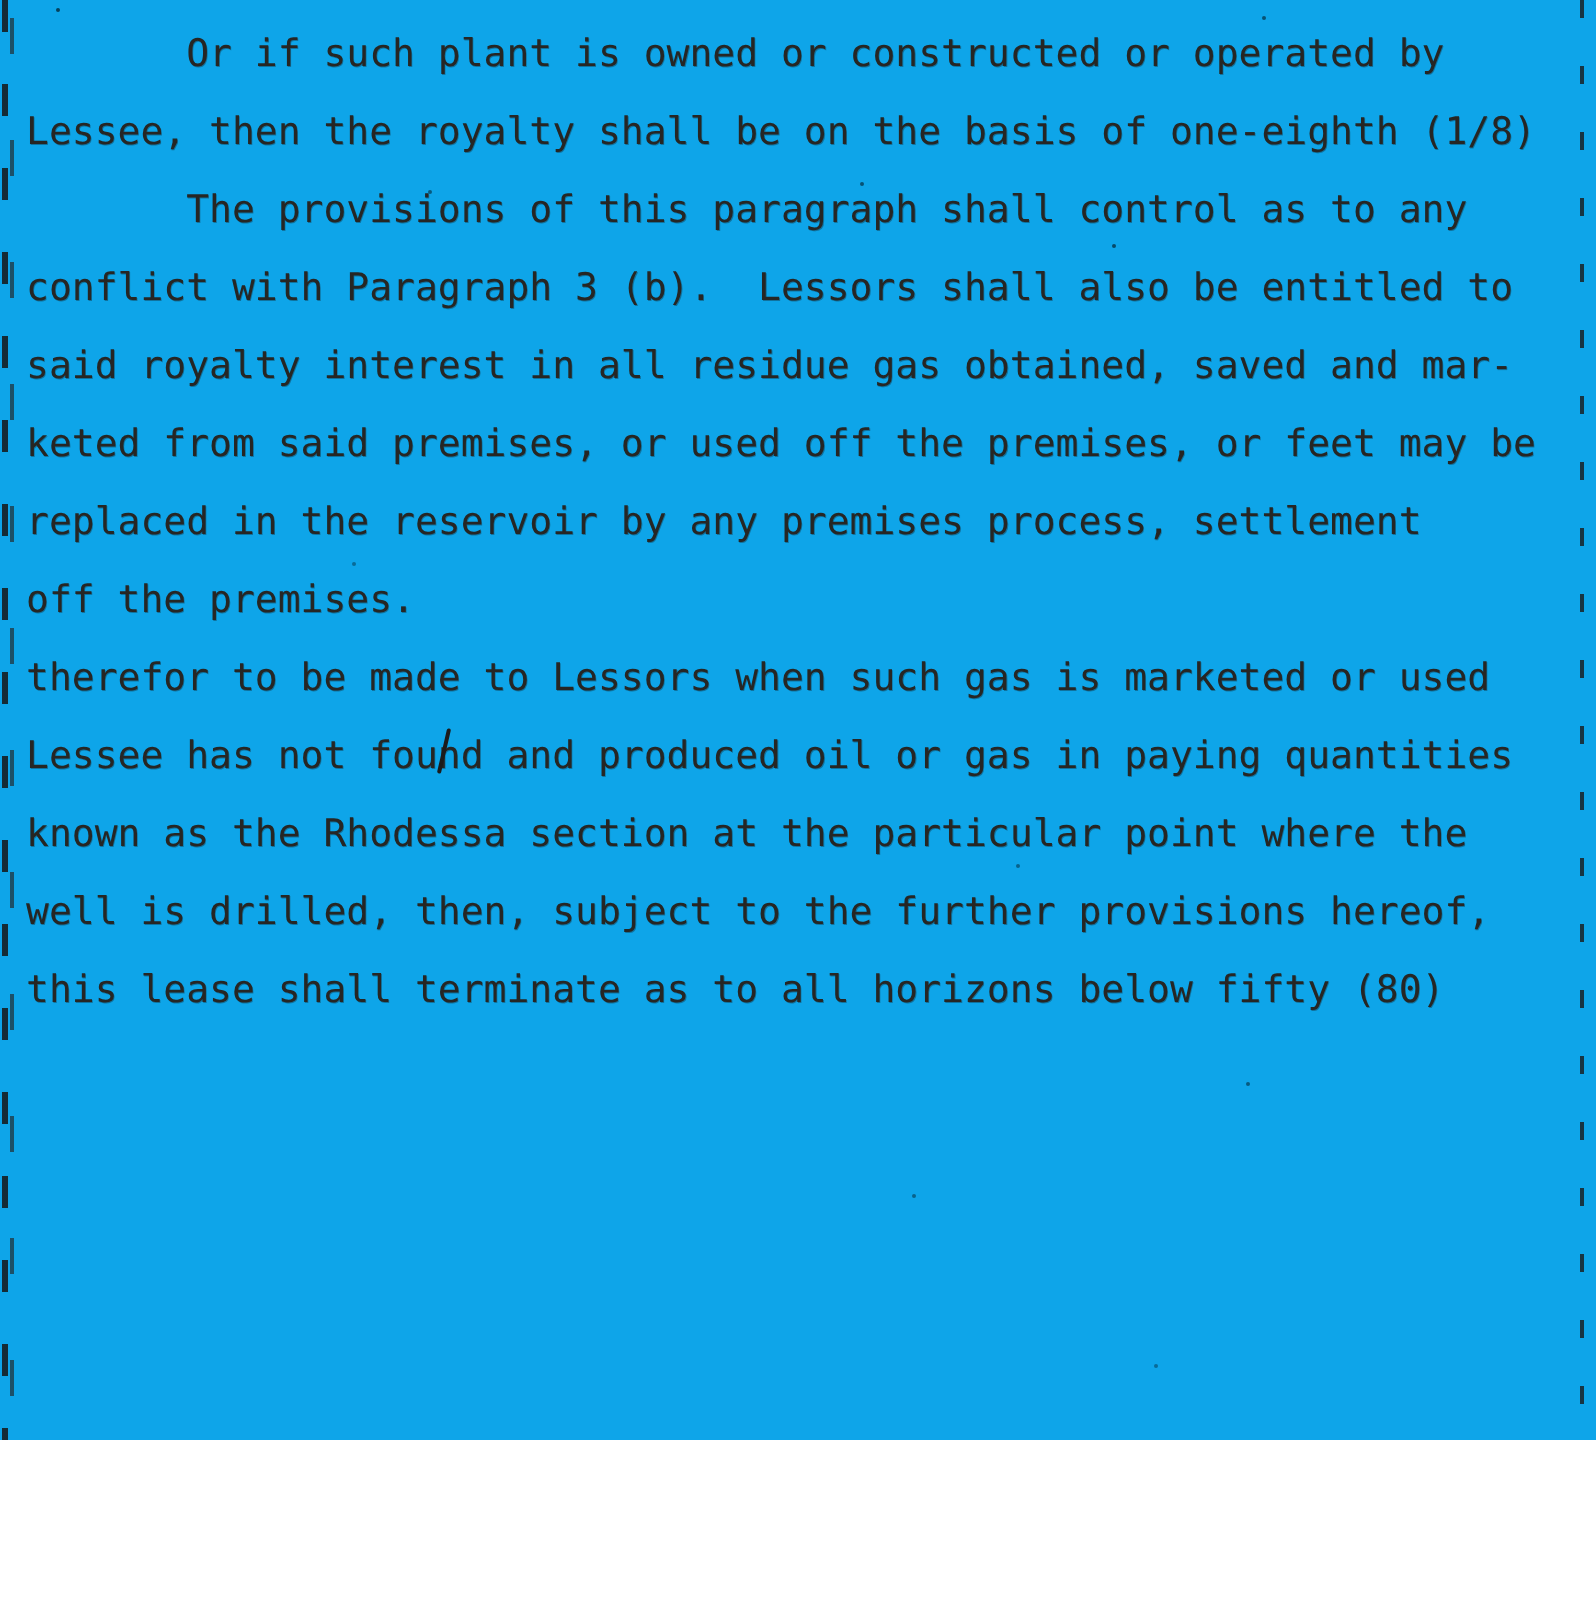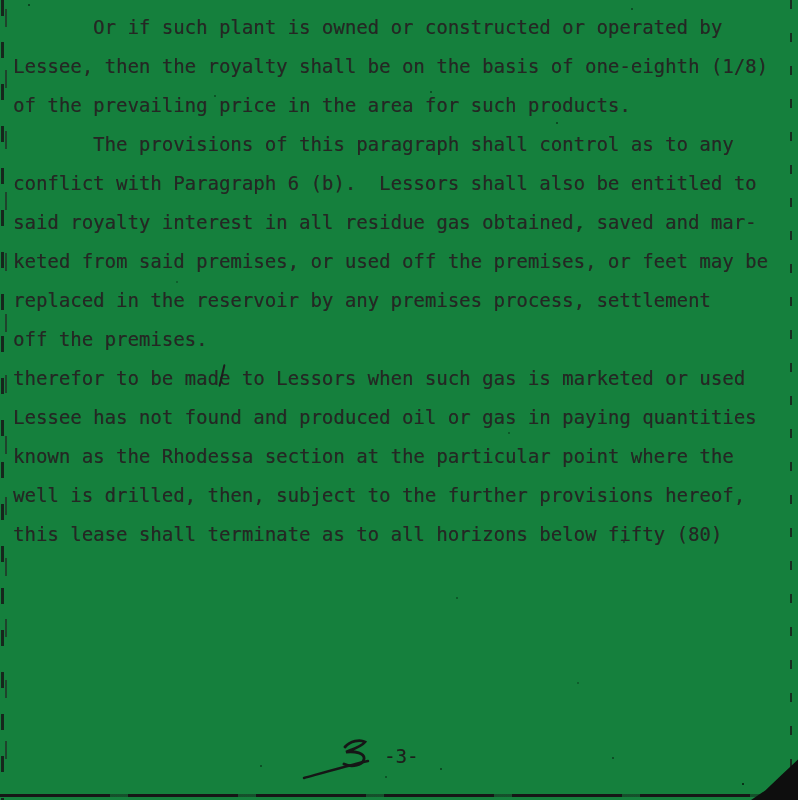--- a/index.html
+++ b/index.html
@@ -3,22 +3,22 @@
 <meta charset="utf-8">
 <style>
   html, body {
     margin: 0;
     padding: 0;
     background: #ffffff;
   }
   .page {
     position: relative;
     width: 798px;
-    height: 800px;
-    background: #15803d;
+    height: 720px;
+    background: #0ea5e9;
     overflow: hidden;
     font-family: "DejaVu Sans Mono", "Liberation Mono", monospace;
     color: #222220;
   }
   
   .doc-body {
     position: absolute;
     left: 13px;
     top: 8px;
     width: 782px;
@@ -112,23 +112,22 @@
   }
 </style>
 </head>
 <body>
 
 <div class="page">
 
   <div class="doc-body">
       <div class="tline">       Or if such plant is owned or constructed or operated by</div>
       <div class="tline">Lessee, then the royalty shall be on the basis of one-eighth (1/8)</div>
-      <div class="tline">of the prevailing price in the area for such products.</div>
       <div class="tline">       The provisions of this paragraph shall control as to any</div>
-      <div class="tline">conflict with Paragraph 6 (b).  Lessors shall also be entitled to</div>
+      <div class="tline">conflict with Paragraph 3 (b).  Lessors shall also be entitled to</div>
       <div class="tline">said royalty interest in all residue gas obtained, saved and mar-</div>
       <div class="tline">keted from said premises, or used off the premises, or feet may be</div>
       <div class="tline">replaced in the reservoir by any premises process, settlement</div>
       <div class="tline">off the premises.</div>
       <div class="tline">therefor to be made to Lessors when such gas is marketed or used</div>
       <div class="tline">Lessee has not found and produced oil or gas in paying quantities</div>
       <div class="tline">known as the Rhodessa section at the particular point where the</div>
       <div class="tline">well is drilled, then, subject to the further provisions hereof,</div>
       <div class="tline">this lease shall terminate as to all horizons below fifty (80)</div>
     </div>

